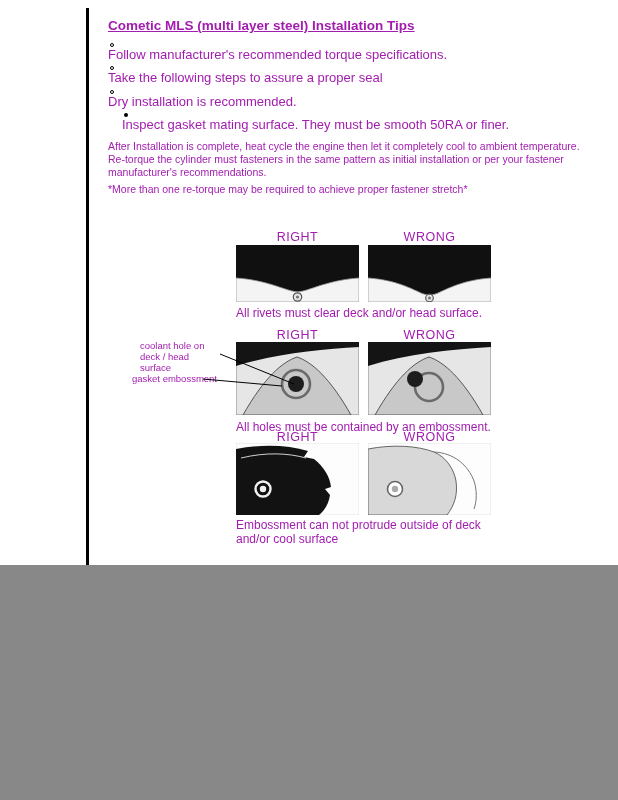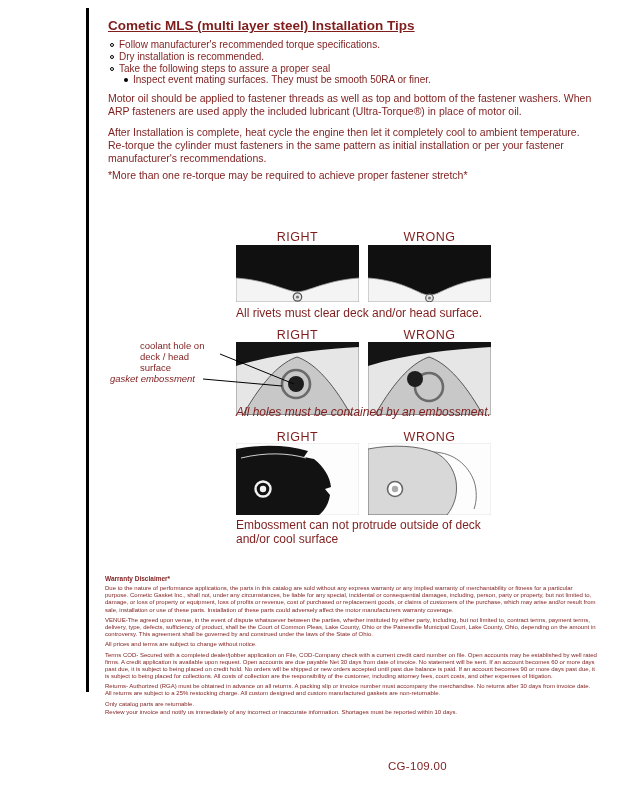--- a/index.html
+++ b/index.html
@@ -1,26 +1,26 @@
 <!DOCTYPE html>
 <html><head>
 <meta charset="utf-8">
 <style>
   * { margin:0; padding:0; box-sizing:border-box; }
   html,body { background:#888; }
   .page {
-    position:relative; width:618px; height:800px; margin:0 auto;
-    background:#ffffff; color:#7f1d1d;
+    position:relative; width:618px; height:565px; margin:0 auto;
+    background:#ffffff; color:#a21caf;
     font-family:"Liberation Sans", sans-serif; overflow:hidden;
   }
   .left-rule { position:absolute; left:86px; top:8px; width:3px; height:684px; background:#000; }
 
   .content { position:absolute; left:108px; top:18px; width:492px; }
   .title { font-size:13.5px; font-weight:bold; text-decoration:underline; margin-bottom:6px; }
-  .bullet { display:flex; align-items:flex-start; font-size:10px; line-height:1.18; }
+  .bullet { display:flex; align-items:flex-start; font-size:13px; line-height:1.18;flex-direction:column; }
   .bullet.sub { margin-left:14px; }
   .ob { flex:0 0 auto; width:4px; height:4px; border:1px solid #000; border-radius:50%; margin:4px 5px 0 2px; }
   .fb { flex:0 0 auto; width:4px; height:4px; background:#000; border-radius:50%; margin:4px 5px 0 2px; }
   .diesel-heading { font-size:11px; font-weight:bold; margin-top:10px; }
   .body { font-size:10.5px; line-height:1.24; margin-top:6px; width:486px; }
   .body.p2 { margin-top:8px; }
   .note { margin-top:4px; }
 
   .figures { position:absolute; left:0; top:228px; width:618px; height:330px;padding-left:28px; }
   .hdr { position:absolute; width:123px; text-align:center; font-size:12.5px; letter-spacing:0.5px; }
@@ -44,32 +44,31 @@
 
   <div class="content">
     <div class="title">Cometic MLS (multi layer steel) Installation Tips</div>
 
     <div class="bullet">
       <span class="ob"></span>
       <span>Follow manufacturer's recommended torque specifications.</span>
     </div>
     <div class="bullet">
       <span class="ob"></span>
-      <span>Dry installation is recommended.</span>
+      <span>Take the following steps to assure a proper seal</span>
     </div>
     <div class="bullet">
       <span class="ob"></span>
-      <span>Take the following steps to assure a proper seal</span>
+      <span>Dry installation is recommended.</span>
     </div>
     <div class="bullet sub">
       <span class="fb"></span>
-      <span>Inspect event mating surfaces.  They must be smooth 50RA or finer.</span>
+      <span>Inspect gasket mating surface.  They must be smooth 50RA or finer.</span>
     </div>
 
-    <p class="body">Motor oil should be applied to fastener threads as well as top and bottom of the fastener washers. When ARP fasteners are used apply the included lubricant (Ultra-Torque®) in place of motor oil.</p>
     <p class="body p2">After Installation is complete, heat cycle the engine then let it completely cool to ambient temperature. Re-torque the cylinder must fasteners in the same pattern as initial installation or per your fastener manufacturer's recommendations.</p>
     <p class="body note">*More than one re-torque may be required to achieve proper fastener stretch*</p>
   </div>
 
   <div class="figures">
 
     <div class="hdr" style="left:236px; top:2px;">RIGHT</div>
     <div class="hdr" style="left:368px; top:2px;">WRONG</div>
 
     <svg class="fig" style="left:236px; top:17px;" width="123" height="57" viewBox="0 0 123 57">
@@ -83,21 +82,21 @@
       <path d="M0,57 L0,33 C28,35 44,44 54,48.5 C58,50.3 65,50.3 69,48.5 C79,44 95,35 123,33 L123,57 Z" fill="#f4f4f4" stroke="#9a9a9a" stroke-width="0.8"></path>
       <circle cx="61.5" cy="53" r="3.8" fill="#e6e6e6" stroke="#555" stroke-width="1.2"></circle>
       <circle cx="61.5" cy="53" r="1.5" fill="#777"></circle>
     </svg>
     <div class="caption" style="left:236px; top:78px; width:280px;">All rivets must clear deck and/or head surface.</div>
 
     <div class="hdr" style="left:236px; top:100px;">RIGHT</div>
     <div class="hdr" style="left:368px; top:100px;">WRONG</div>
 
     <div class="fig-label" style="left:140px; top:113px; width:80px;">coolant hole on deck / head surface</div>
-    <div class="fig-label" style="left:110px; top:146px; width:92px;font-style:italic;">gasket embossment</div>
+    <div class="fig-label" style="left:132px; top:146px; width:92px;">gasket embossment</div>
 
     <svg class="fig" style="left:236px; top:114px;" width="123" height="73" viewBox="0 0 123 73">
       <rect width="123" height="73" fill="#e6e6e6" stroke="#888" stroke-width="1"></rect>
       <path d="M0,0 H123 V5 C85,7 38,12 0,24 Z" fill="#141414"></path>
       <path d="M7,73 C28,36 46,20 61,15 C76,20 94,36 115,73 Z" fill="#c8c8c8" stroke="#555" stroke-width="1"></path>
       <circle cx="60" cy="42" r="14" fill="none" stroke="#6a6a6a" stroke-width="2.6"></circle>
       <circle cx="60" cy="42" r="8" fill="#1d1d1d"></circle>
     </svg>
     <svg class="fig" style="left:368px; top:114px;" width="123" height="73" viewBox="0 0 123 73">
       <rect width="123" height="73" fill="#e6e6e6" stroke="#888" stroke-width="1"></rect>
@@ -105,21 +104,21 @@
       <path d="M7,73 C28,36 46,20 61,15 C76,20 94,36 115,73 Z" fill="#c8c8c8" stroke="#555" stroke-width="1"></path>
       <circle cx="61" cy="45" r="14" fill="none" stroke="#6a6a6a" stroke-width="2.6"></circle>
       <circle cx="47" cy="37" r="8" fill="#1d1d1d"></circle>
     </svg>
 
     <svg class="pointers" viewBox="0 0 618 112">
       <line x1="220" y1="26" x2="294" y2="56" stroke="#000" stroke-width="1"></line>
       <line x1="203" y1="51" x2="282" y2="58" stroke="#000" stroke-width="1"></line>
     </svg>
 
-    <div class="caption" style="left:236px; top:177px; width:280px;font-style:italic;">All holes must be contained by an embossment.</div>
+    <div class="caption" style="left:236px; top:192px; width:280px;">All holes must be contained by an embossment.</div>
 
     <div class="hdr" style="left:236px; top:202px;">RIGHT</div>
     <div class="hdr" style="left:368px; top:202px;">WRONG</div>
 
     <svg class="fig" style="left:236px; top:215px;" width="123" height="72" viewBox="0 0 123 72">
       <rect width="123" height="72" fill="#fdfdfd" stroke="#ccc" stroke-width="0.5"></rect>
       <path d="M0,6 C26,1 52,2 72,8 L68,14 L78,16 C88,24 94,34 95,44 L89,46 L94,52 C93,60 89,67 83,72 L0,72 Z" fill="#121212"></path>
       <path d="M5,15 C30,9 52,10 70,15" fill="none" stroke="#ffffff" stroke-width="1" opacity="0.8"></path>
       <circle cx="27" cy="46" r="7.5" fill="none" stroke="#f2f2f2" stroke-width="2.4"></circle>
       <circle cx="27" cy="46" r="3.2" fill="#f2f2f2"></circle>

